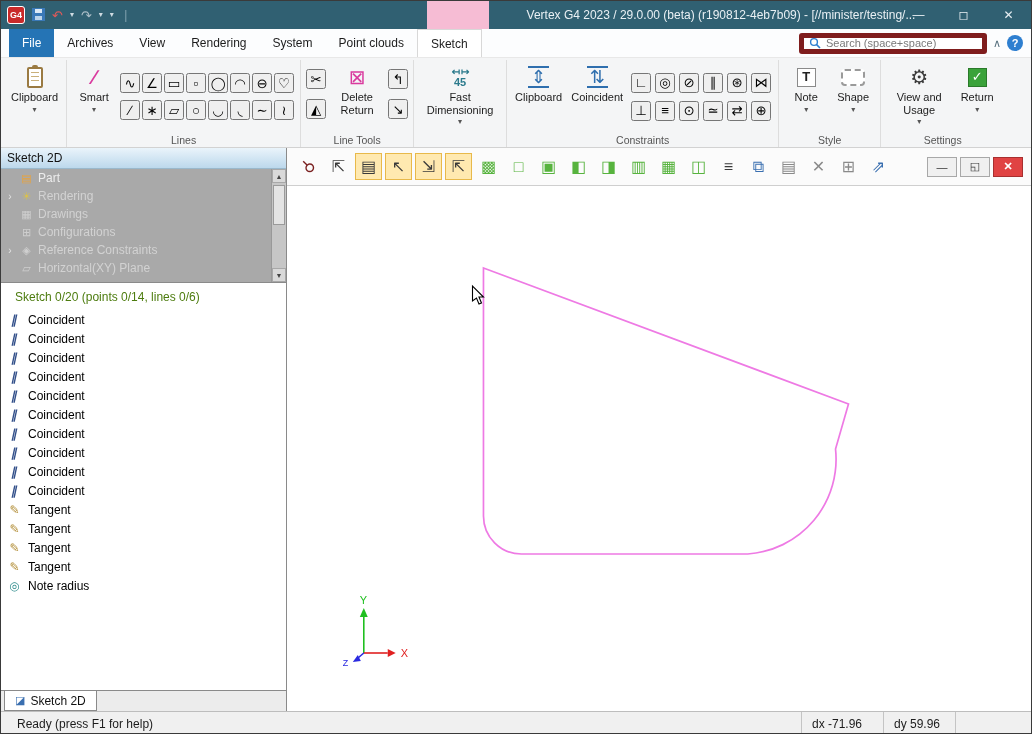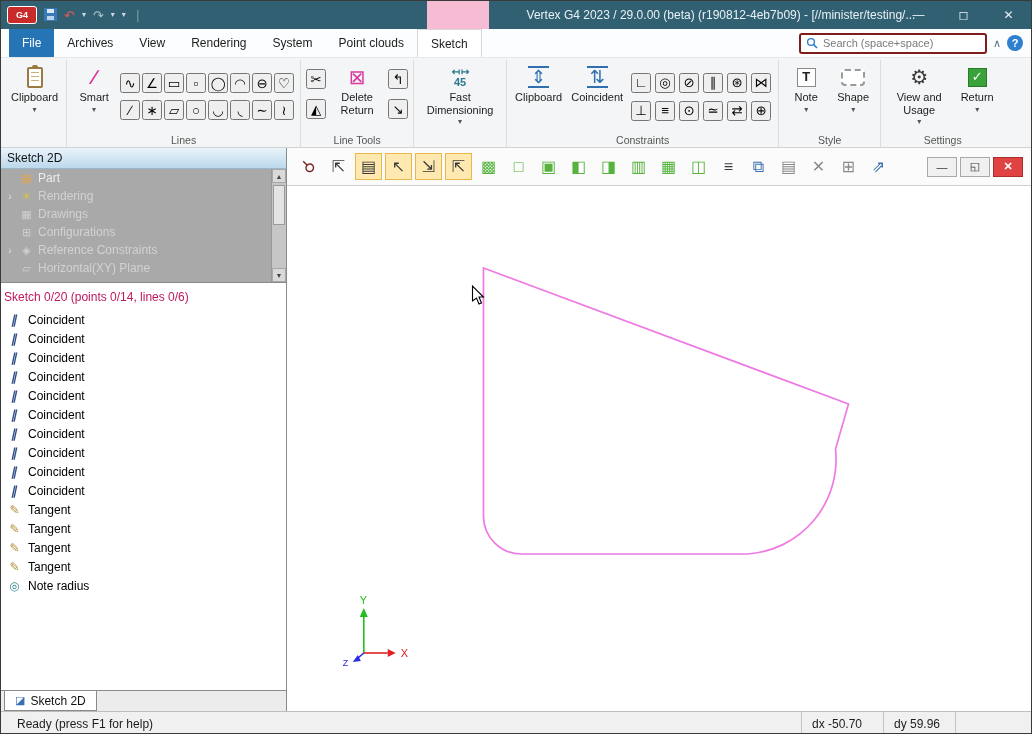--- a/index.html
+++ b/index.html
@@ -3,40 +3,40 @@
 <meta charset="utf-8">
 <style>
   * { box-sizing: border-box; margin: 0; padding: 0; }
   body { font-family: "Liberation Sans", sans-serif; background:#888; }
   .app { width:1032px; height:734px; position:relative; background:#fff; border:1px solid #3a3a3a; overflow:hidden; font-family:"Liberation Sans", sans-serif; }
 
   
   .titlebar { height:28px; background:#306072; display:flex; align-items:center; color:#e9f0f4; position:relative; }
   .pink-ctx { position:absolute; left:426px; top:0; width:62px; height:28px; background:#f6bcd4; }
   .qat { display:flex; align-items:center; gap:7px; padding-left:6px; z-index:2; }
-  .logo { width:30px; height:18px; background:#c92a2a; color:#fff; font-size:9px; font-weight:bold; display:flex; align-items:center; justify-content:center; border-radius:3px; border:1px solid #fff; }
+  .logo { width:18px; height:18px; background:#c92a2a; color:#fff; font-size:9px; font-weight:bold; display:flex; align-items:center; justify-content:center; border-radius:3px; border:1px solid #fff; }
   .qa-btn { font-size:13px; line-height:1; color:#e9f0f4; background:none; border:none; cursor:default; }
   .icon-floppy { width:13px; height:13px; background:#3a79b8; position:relative; display:inline-block; }
   .icon-floppy::before { content:""; position:absolute; top:1px; left:3px; right:3px; height:4px; background:#dce9f5; }
   .icon-floppy::after { content:""; position:absolute; bottom:1px; left:3px; right:3px; height:4px; background:#bcd4ea; }
   .qa-undo { color:#e05a5a; }
   .qa-redo { color:#aebfc9; }
   .qa-dd { font-size:8px; color:#cfdbe2; }
   .qa-sep { color:#7fa0af; font-size:12px; }
   .win-title { position:absolute; left:500px; right:90px; text-align:center; font-size:12px; white-space:nowrap; overflow:hidden; z-index:1; }
   .win-controls { margin-left:auto; display:flex; z-index:2; height:100%; }
   .win-btn { width:45px; height:100%; display:flex; align-items:center; justify-content:center; font-size:12px; color:#e9f0f4; background:none; border:none; }
 
   
   .tabs-row { height:29px; display:flex; align-items:stretch; background:#fcfdfe; padding-left:8px; border-bottom:1px solid #e8e8e8; }
   .tab { padding:0 13px; display:flex; align-items:center; font-size:12px; color:#1c1c1c; }
   .tab-file { background:#2574b5; color:#fff; }
   .tab-active { background:#ffffff; border:1px solid #d8d8d8; border-bottom:none; }
   .tabs-right { margin-left:auto; display:flex; align-items:center; gap:6px; padding-right:8px; }
-  .searchbox { width:188px; height:21px; border:2px solid #7f1d1d; border-radius:3px; display:flex; align-items:center; background:#fff; padding:0 5px; gap:5px; }
+  .searchbox { width:188px; height:21px; border:5px solid #7f1d1d; border-radius:3px; display:flex; align-items:center; background:#fff; padding:0 5px; gap:5px; }
   .search-glass { width:12px; height:12px; flex:0 0 auto; }
   .search-ph { font-size:11px; color:#7a7a7a; white-space:nowrap; }
   .collapse-btn { font-size:11px; color:#56707e; background:none; border:none; }
   .help-btn { width:16px; height:16px; border-radius:50%; background:#2e7fd0; color:#fff; font-size:11px; font-weight:bold; display:flex; align-items:center; justify-content:center; border:none; }
 
   
   .ribbon { height:90px; background:#f4f5f6; border-bottom:1px solid #d2d2d2; display:flex; align-items:stretch; padding:2px 0 0 2px; }
   .rgroup { position:relative; border-right:1px solid #ddd; padding:1px 5px 15px 5px; display:flex; align-items:flex-start; gap:3px; }
   .glabel { position:absolute; bottom:1px; left:0; right:0; text-align:center; font-size:10.5px; color:#555; }
   .rbtn { display:flex; flex-direction:column; align-items:center; font-size:11px; color:#1c1c1c; padding:2px 3px; min-width:44px; text-align:center; line-height:1.15; background:none; border:none; }
@@ -68,21 +68,21 @@
   .tw { width:10px; font-size:10px; color:#e4e4e4; text-align:center; }
   .ti { width:15px; font-size:11px; color:#cfcfcf; text-align:center; }
   .t-part .ti { color:#e8a33d; }
   .t-part .tl { color:#ececec; }
   .t-render .ti { color:#d8c050; }
   .tsb { position:absolute; right:0; top:0; bottom:0; width:15px; background:#c6c6c6; border-left:1px solid #999; display:flex; flex-direction:column; align-items:center; font-size:7px; color:#444; }
   .tsb-btn { width:100%; height:14px; background:#d9d9d9; border:1px solid #a8a8a8; display:flex; align-items:center; justify-content:center; }
   .tsb-track { flex:1; width:100%; position:relative; }
   .tsb-thumb { position:absolute; top:2px; left:1px; right:1px; height:40px; background:#e4e4e4; border:1px solid #9a9a9a; }
   .lp-list { flex:1; overflow:hidden; font-size:12px; background:#fff; }
-  .lp-summary { padding:7px 6px 6px 3px; color:#be185d; }
+  .lp-summary { padding:7px 6px 6px 14px; color:#4d7c0f; }
   .cons-row { height:19px; display:flex; align-items:center; gap:6px; padding-left:6px; }
   .ci { width:15px; text-align:center; font-size:12px; }
   .ci[data-name="coincident-icon"] { color:#33508a; font-weight:bold; transform:skewX(-12deg); }
   .ci[data-name="tangent-icon"] { color:#b08a30; }
   .ci[data-name="equal-radius-icon"] { color:#2a8a8a; }
   .cl { color:#000; }
   .lp-tabs { height:21px; border-top:1px solid #8a8a8a; background:#ececec; display:flex; align-items:stretch; padding-left:3px; }
   .lp-tab { display:flex; align-items:center; gap:5px; padding:0 10px; font-size:12px; background:#fff; border:1px solid #8a8a8a; border-top:none; color:#111; }
   .lp-tab-icon { color:#3a6fb0; font-size:11px; }
 
@@ -488,18 +488,18 @@
           <g transform="translate(186,100)" data-name="mouse-cursor-icon">
             <path d="M0,0 L0,15 L4,12 L6.5,18 L9,17 L6.5,11 L11,11 Z" fill="#ffffff" stroke="#000000" stroke-width="1.1"></path>
           </g>
         </svg>
       </div>
     </div>
   </div>
 
   <div class="statusbar" data-name="status-bar">
     <div class="sb-msg" data-name="status-message">Ready (press F1 for help)</div>
-    <div class="sb-cell sb-dx" data-name="status-dx">dx -50.70</div>
+    <div class="sb-cell sb-dx" data-name="status-dx">dx -71.96</div>
     <div class="sb-cell sb-dy" data-name="status-dy">dy 59.96</div>
     <div class="sb-cell sb-end" data-name="status-spacer"></div>
   </div>
 
 </div>
 
 </body></html>

